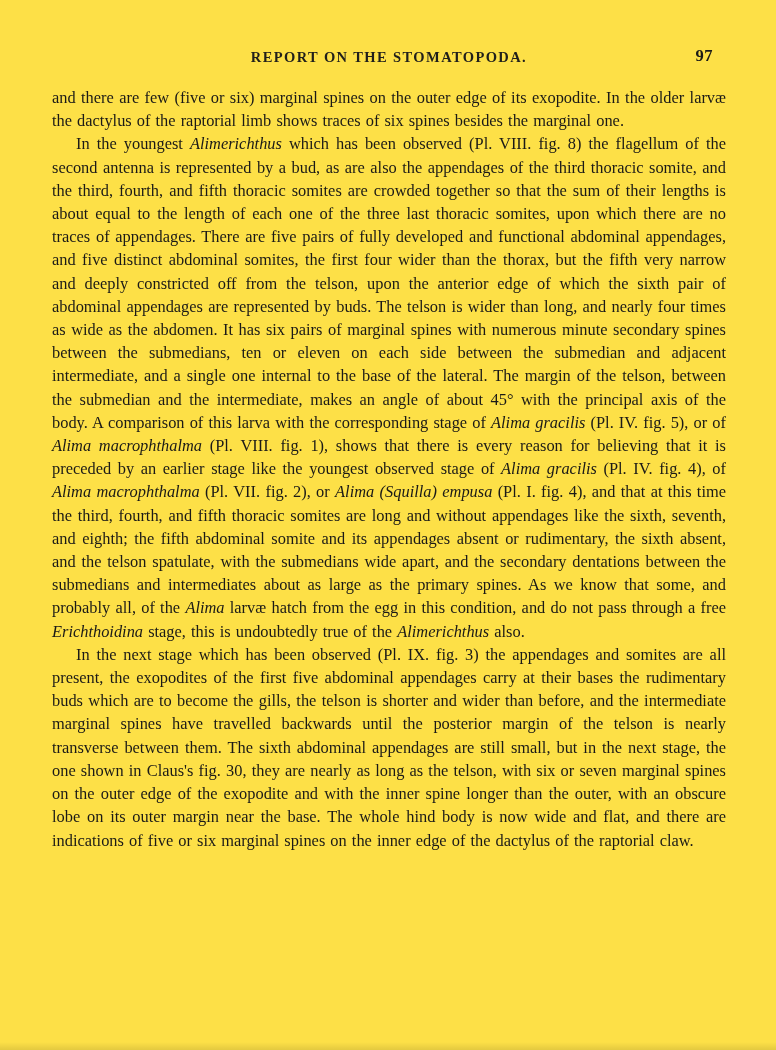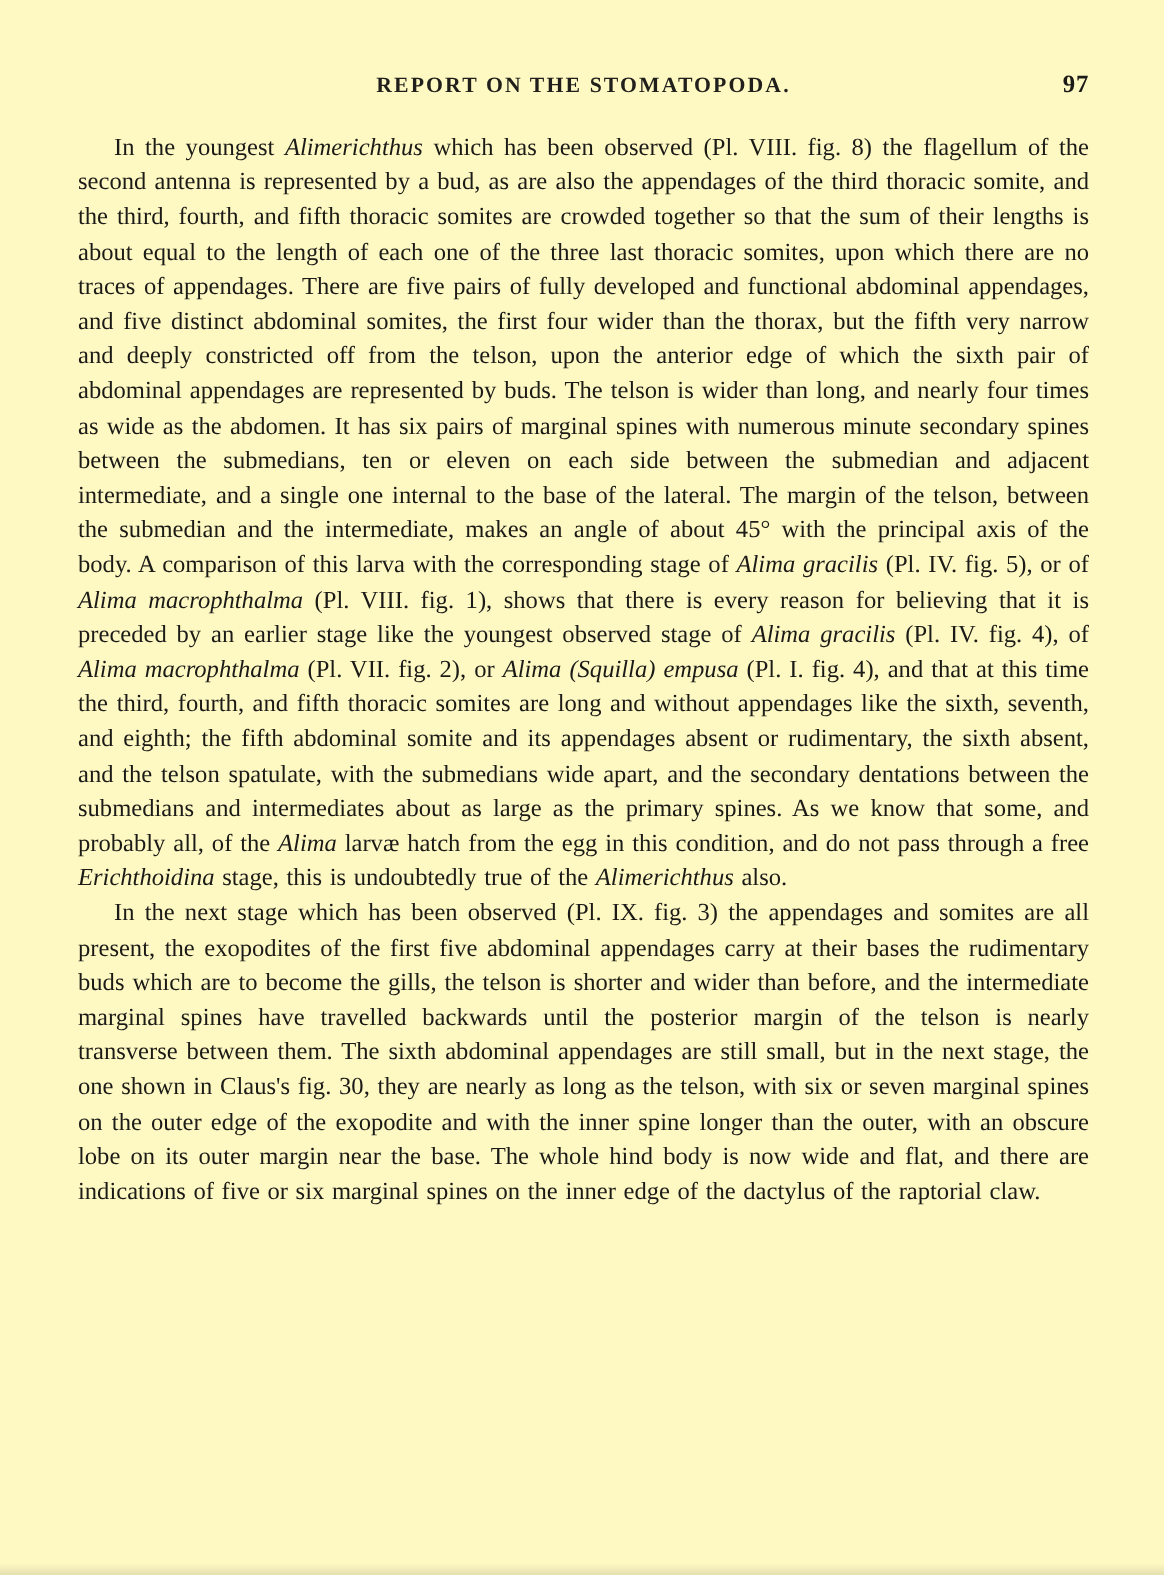--- a/index.html
+++ b/index.html
@@ -9,41 +9,41 @@
   body {
     width: 776px;
     height: 1050px;
     background: #f4f3ef;
     font-family: "Liberation Serif", "DejaVu Serif", serif;
   }
   .page {
     position: relative;
     width: 776px;
     height: 1050px;
-    background: #fef9c3;
+    background: #fde047;
     color: #1b1a17;
     overflow: hidden;
     box-sizing: border-box;
   }
   .page-header {
     position: absolute;
     top: 48px;
     left: 52px;
     width: 674px;
     text-align: center;
   }
   .running-title {
     font-size: 14.5px;
     letter-spacing: 1.4px;
     font-weight: 600;
     color: #201f1b;
   }
   .page-number {
     position: absolute;
-    right: 0;
+    right: 13px;
     top: -2px;
     font-weight: 700;
     font-size: 16.5px;
     letter-spacing: 0.5px;
     color: #1b1a17;
   }
   .page-body {
     position: absolute;
     top: 86px;
     left: 52px;
@@ -75,17 +75,18 @@
 </style>
 </head>
 <body>
 
 <div class="page">
   <header class="page-header">
     <span class="running-title">REPORT ON THE STOMATOPODA.</span>
     <span class="page-number">97</span>
   </header>
   <main class="page-body">
+    <p class="para no-indent">and there are few (five or six) marginal spines on the outer edge of its exopodite. In the older larvæ the dactylus of the raptorial limb shows traces of six spines besides the marginal one.</p>
     <p class="para indent">In the youngest <em>Alimerichthus</em> which has been observed (Pl. VIII. fig. 8) the flagellum of the second antenna is represented by a bud, as are also the appendages of the third thoracic somite, and the third, fourth, and fifth thoracic somites are crowded together so that the sum of their lengths is about equal to the length of each one of the three last thoracic somites, upon which there are no traces of appendages. There are five pairs of fully developed and functional abdominal appendages, and five distinct abdominal somites, the first four wider than the thorax, but the fifth very narrow and deeply constricted off from the telson, upon the anterior edge of which the sixth pair of abdominal appendages are represented by buds. The telson is wider than long, and nearly four times as wide as the abdomen. It has six pairs of marginal spines with numerous minute secondary spines between the submedians, ten or eleven on each side between the submedian and adjacent intermediate, and a single one internal to the base of the lateral. The margin of the telson, between the submedian and the intermediate, makes an angle of about 45° with the principal axis of the body. A comparison of this larva with the corresponding stage of <em>Alima gracilis</em> (Pl. IV. fig. 5), or of <em>Alima macrophthalma</em> (Pl. VIII. fig. 1), shows that there is every reason for believing that it is preceded by an earlier stage like the youngest observed stage of <em>Alima gracilis</em> (Pl. IV. fig. 4), of <em>Alima macrophthalma</em> (Pl. VII. fig. 2), or <em>Alima (Squilla) empusa</em> (Pl. I. fig. 4), and that at this time the third, fourth, and fifth thoracic somites are long and without appendages like the sixth, seventh, and eighth; the fifth abdominal somite and its appendages absent or rudimentary, the sixth absent, and the telson spatulate, with the submedians wide apart, and the secondary dentations between the submedians and intermediates about as large as the primary spines. As we know that some, and probably all, of the <em>Alima</em> larvæ hatch from the egg in this condition, and do not pass through a free <em>Erichthoidina</em> stage, this is undoubtedly true of the <em>Alimerichthus</em> also.</p>
     <p class="para indent">In the next stage which has been observed (Pl. IX. fig. 3) the appendages and somites are all present, the exopodites of the first five abdominal appendages carry at their bases the rudimentary buds which are to become the gills, the telson is shorter and wider than before, and the intermediate marginal spines have travelled backwards until the posterior margin of the telson is nearly transverse between them. The sixth abdominal appendages are still small, but in the next stage, the one shown in Claus's fig. 30, they are nearly as long as the telson, with six or seven marginal spines on the outer edge of the exopodite and with the inner spine longer than the outer, with an obscure lobe on its outer margin near the base. The whole hind body is now wide and flat, and there are indications of five or six marginal spines on the inner edge of the dactylus of the raptorial claw.</p>
   </main>
   <div class="scan-edge"></div>
 </div>
 
 </body></html>

